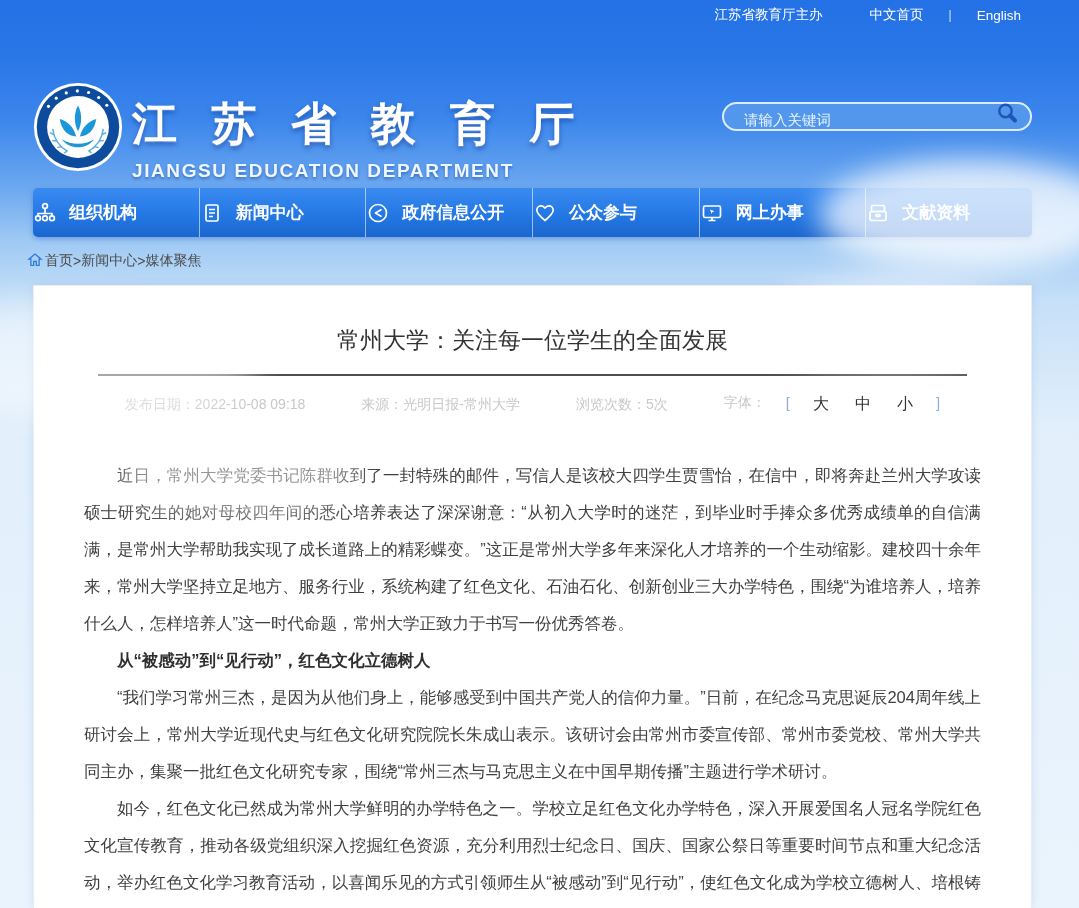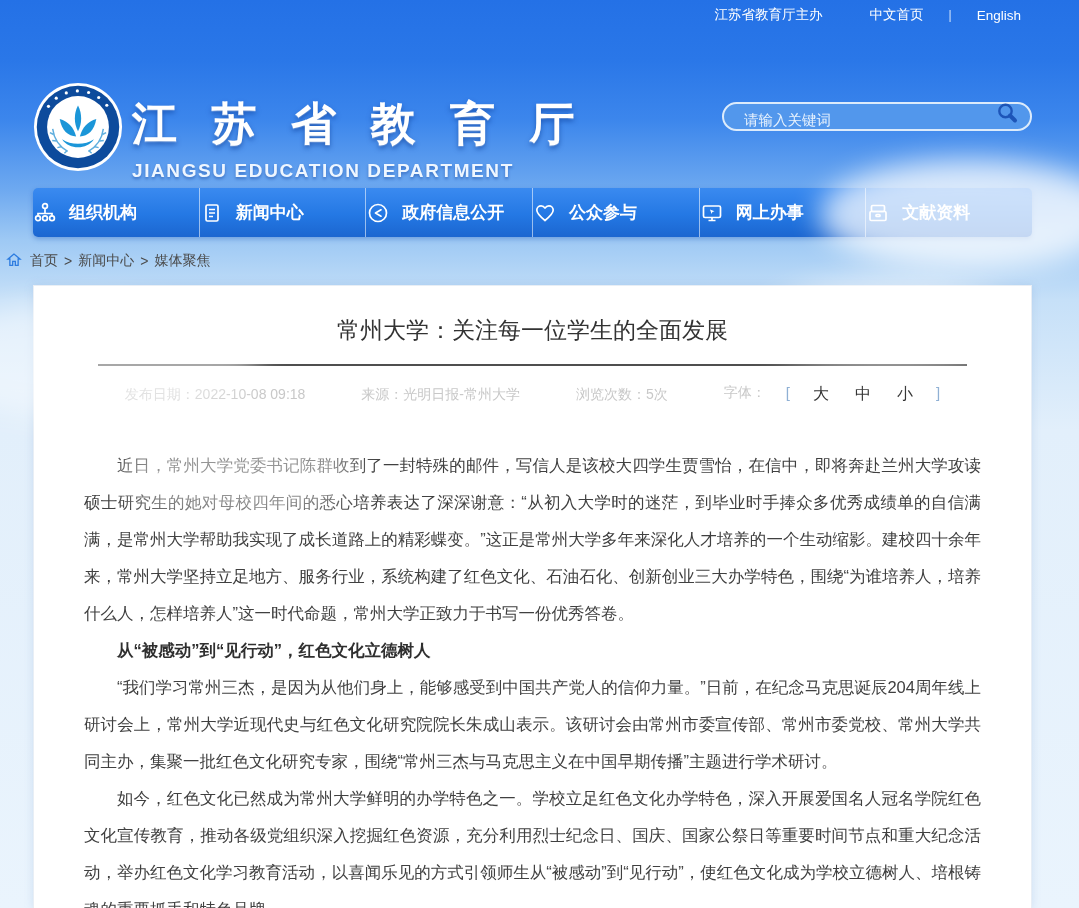--- a/index.html
+++ b/index.html
@@ -42,28 +42,28 @@
   
   .nav{margin-left:33px;width:999px;height:49px;border-radius:5px;display:flex;
     background:linear-gradient(180deg,#3a8af0 0%,#2478e4 55%,#1b66d0 100%);
     box-shadow:0 2px 5px rgba(20,80,180,.35);}
   .nav-item{flex:1;display:flex;align-items:center;gap:12px;
     color:#fff;font-size:17px;font-weight:bold;cursor:pointer;border-right:1px solid rgba(255,255,255,.55);}
   .nav-item:last-child{border-right:none;}
   .nav-item svg{display:block;}
 
   
-  .breadcrumb{height:48px;display:flex;align-items:center;gap:6px;padding-left:6px;
+  .breadcrumb{height:48px;display:flex;align-items:center;padding-left:27px;
     font-size:14px;color:#4a4a4a;}
   .breadcrumb .bc-link{cursor:pointer;}
   .breadcrumb svg{margin-right:2px;}
 
   
   .panel{margin-left:33px;width:999px;height:623px;background:#ffffff;
-    box-sizing:border-box;padding:24px 50px 30px 50px;border:1px solid #e8eef5;border-bottom:none;
+    box-sizing:border-box;padding:34px 50px 30px 50px;border:1px solid #e8eef5;border-bottom:none;
     box-shadow:0 0 8px rgba(120,160,210,.25);}
   .article-title{margin:5px 0 0 0;text-align:center;font-size:23px;font-weight:400;color:#333;}
   .title-divider{margin:18px 14px 0 14px;height:2px;background:#4f4f4f;}
   .meta{margin-top:18px;display:flex;justify-content:center;gap:56px;
     font-size:14px;color:#c8c8c8;white-space:nowrap;align-items:center;}
   .meta .fontsize-ctl{color:#c8c8c8;display:flex;align-items:flex-start;gap:20px;}
   .meta .bracket{color:#8fb0d4;font-size:15px;}
   .meta .fs{color:#333;font-size:16px;cursor:pointer;padding:0 3px;}
 
   .article-body{margin-top:42px;font-size:16.5px;line-height:37px;color:#404040;text-align:justify;}

